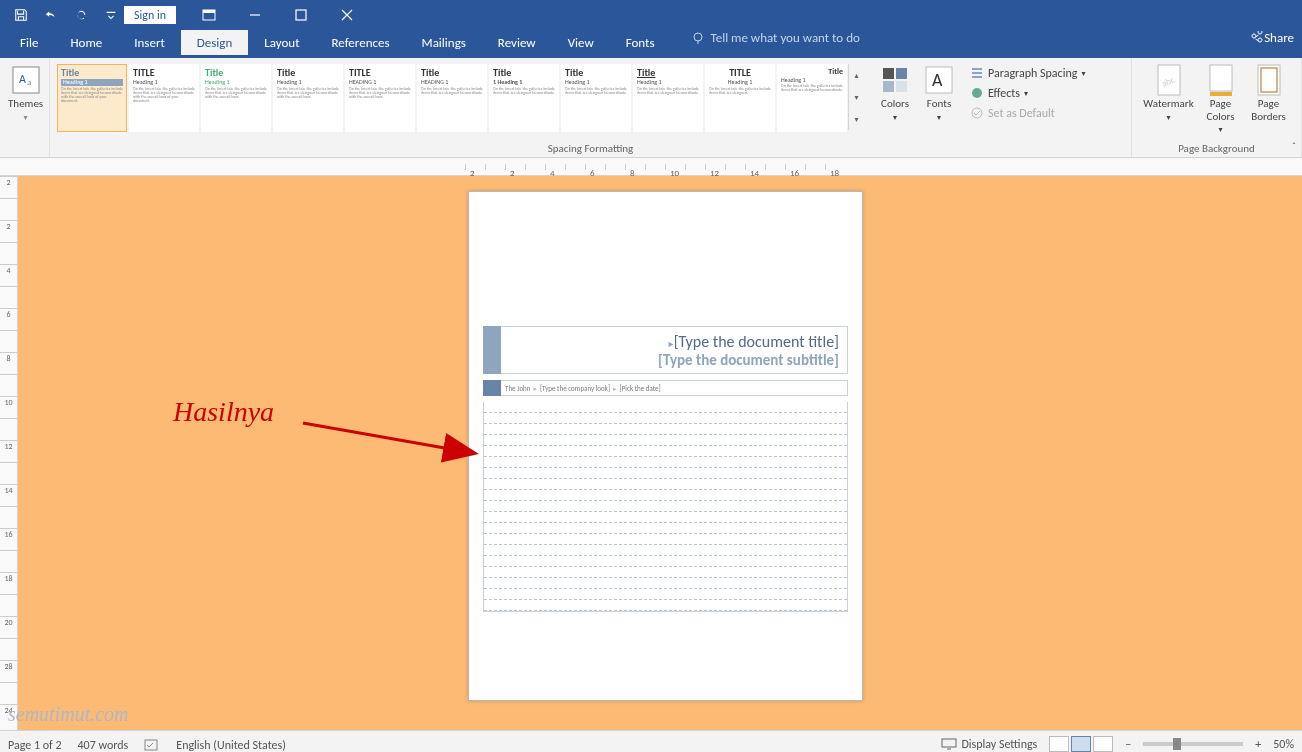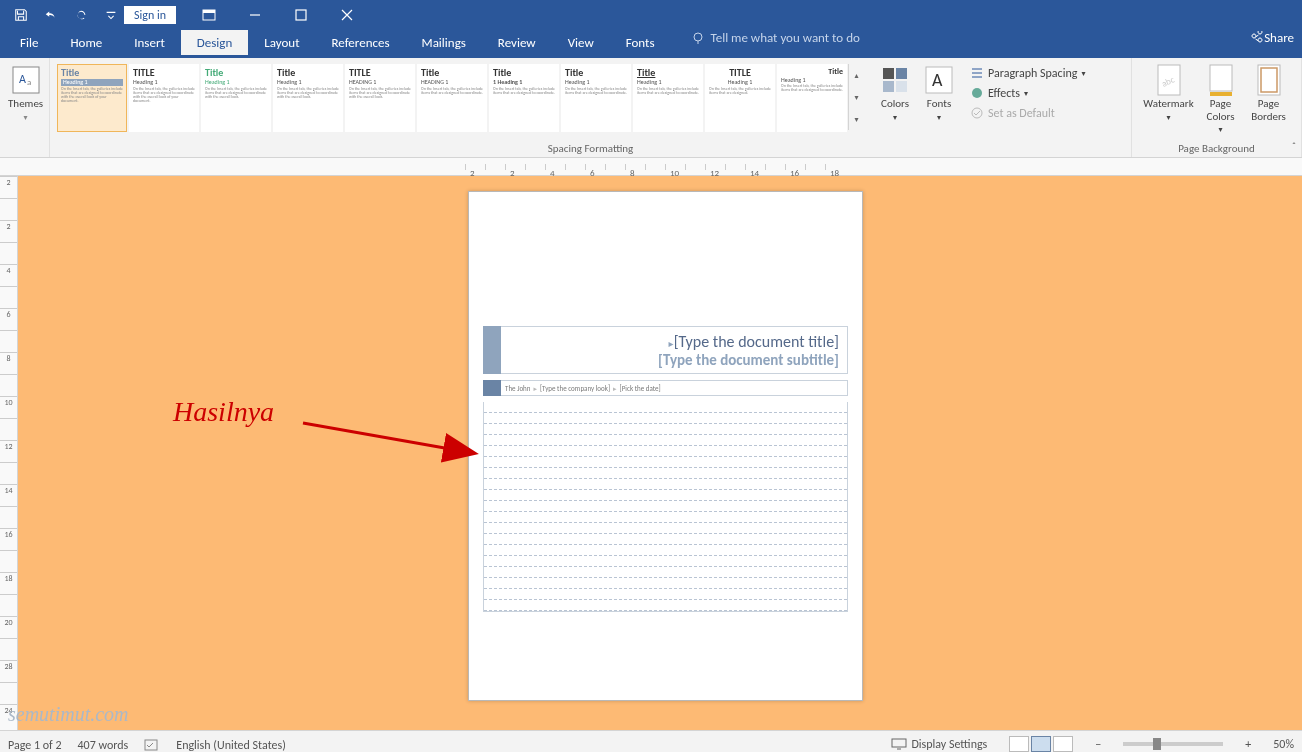--- a/index.html
+++ b/index.html
@@ -64,21 +64,21 @@
 .lines { margin-top:6px; }
 .lines .row { height:11px; border-bottom:1px dashed #b9c4d3; }
 
 
 .anno { position:absolute; left:155px; top:220px; color:#c00; font-family:"Georgia",serif; font-style:italic; font-size:28px; }
 .arrow { position:absolute; left:280px; top:232px; }
 .watermark-text { position:absolute; left:8px; bottom:26px; color:#aab8c8; font-family:"Georgia",serif; font-style:italic; font-size:20px; }
 
 
 .status { position:absolute; left:0; right:0; bottom:0; height:22px; background:#f3f3f3; border-top:1px solid #d4d4d4; display:flex; align-items:flex-end; font-size:12px; color:#555; padding:0 8px; gap:16px; }
-.status .right { margin-left:auto; display:flex; align-items:center; gap:22px;padding-left:48px; }
+.status .right { margin-left:auto; display:flex; align-items:center; gap:12px;padding-left:48px; }
 .view-btn { width:20px; height:16px; border:1px solid #bbb; background:#fff; cursor:pointer; }
 .view-btn.active { background:#cde; border-color:#6a84a5; }
 .zoom-track { width:100px; height:4px; background:#ccc; position:relative; }
 .zoom-thumb { position:absolute; left:30px; top:-4px; width:8px; height:12px; background:#888; }
 
 svg { display:block; }
 </style>
 </head>
 <body>
 

